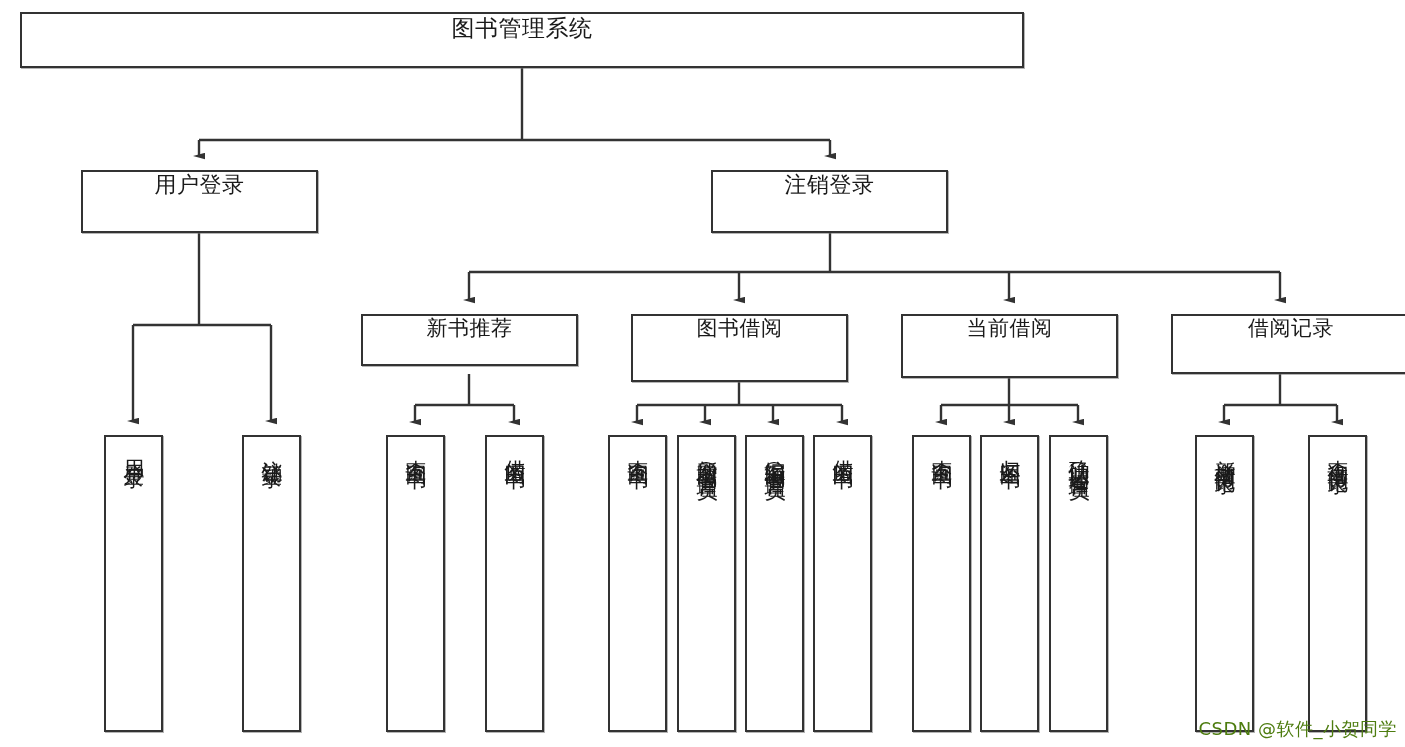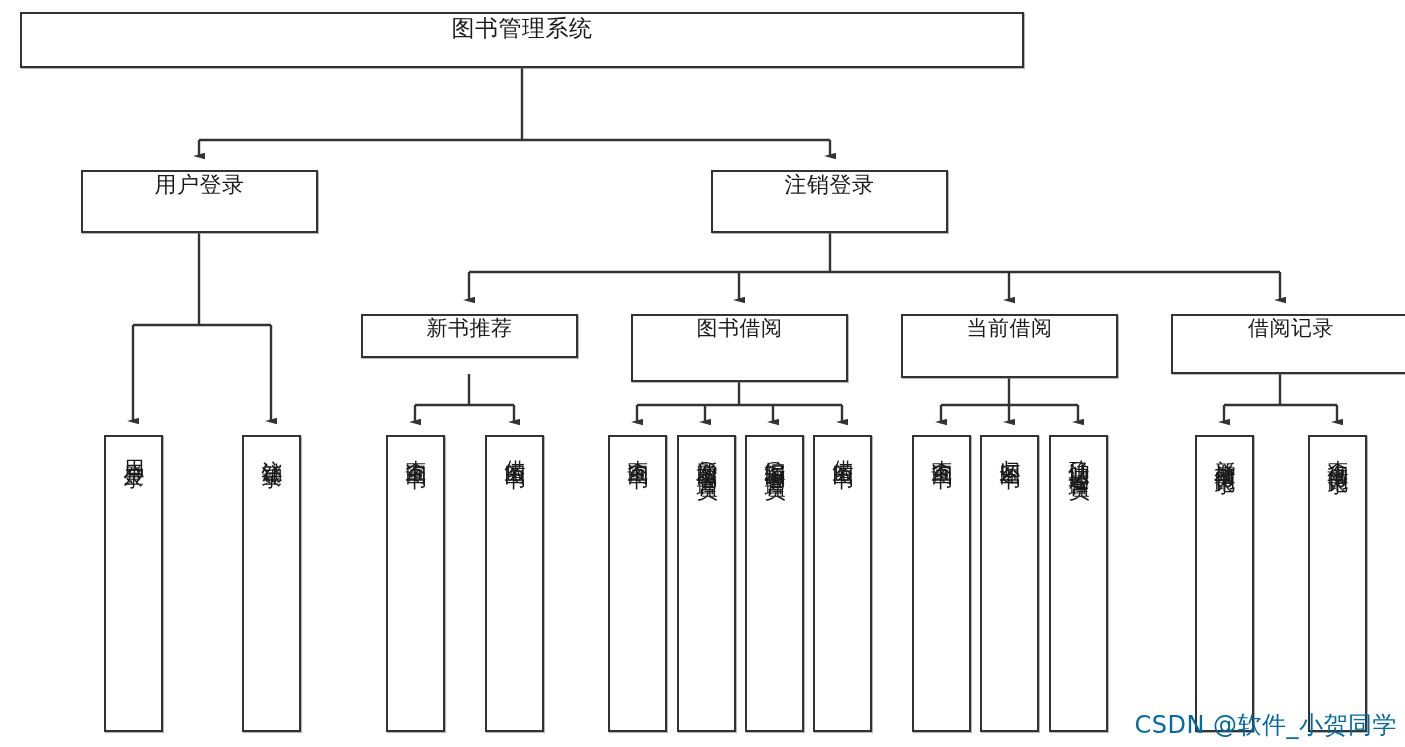--- a/index.html
+++ b/index.html
@@ -62,22 +62,22 @@
     font-size: 21px;
     line-height: 1.0;
     letter-spacing: 3px;
     white-space: nowrap;
     text-align: center;
   }
   #watermark {
     position: absolute;
     right: 8px;
     bottom: 6px;
-    font-size: 24px;
-    color: #0369a1;
+    font-size: 18px;
+    color: #4d7c0f;
     letter-spacing: 0.5px;
     user-select: none;
     white-space: nowrap;
   }
 </style>
 </head>
 <body>
 
 <div id="diagram-root">
 
@@ -136,21 +136,21 @@
     <span class="label">图书管理系统</span>
   </div>
 
   <div class="node level2" style="left:81px; top:170px; width:237px; height:63px;">
     <span class="label">用户登录</span>
   </div>
   <div class="node level2" style="left:711px; top:170px; width:237px; height:63px;">
     <span class="label">注销登录</span>
   </div>
 
-  <div class="node level3" style="left:361px; top:314px; width:217px; height:44px;">
+  <div class="node level3" style="left:361px; top:314px; width:217px; height:52px;">
     <span class="label">新书推荐</span>
   </div>
   <div class="node level3" style="left:631px; top:314px; width:217px; height:68px;">
     <span class="label">图书借阅</span>
   </div>
   <div class="node level3" style="left:901px; top:314px; width:217px; height:64px;">
     <span class="label">当前借阅</span>
   </div>
   <div class="node level3" style="left:1171px; top:314px; width:240px; height:60px;">
     <span class="label">借阅记录</span>

